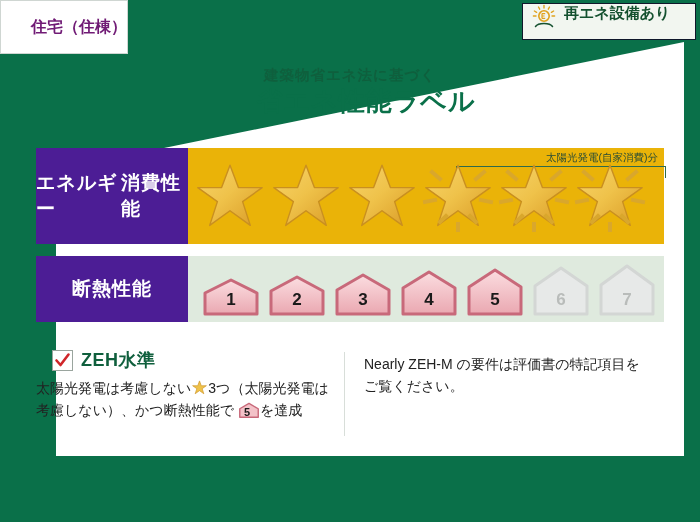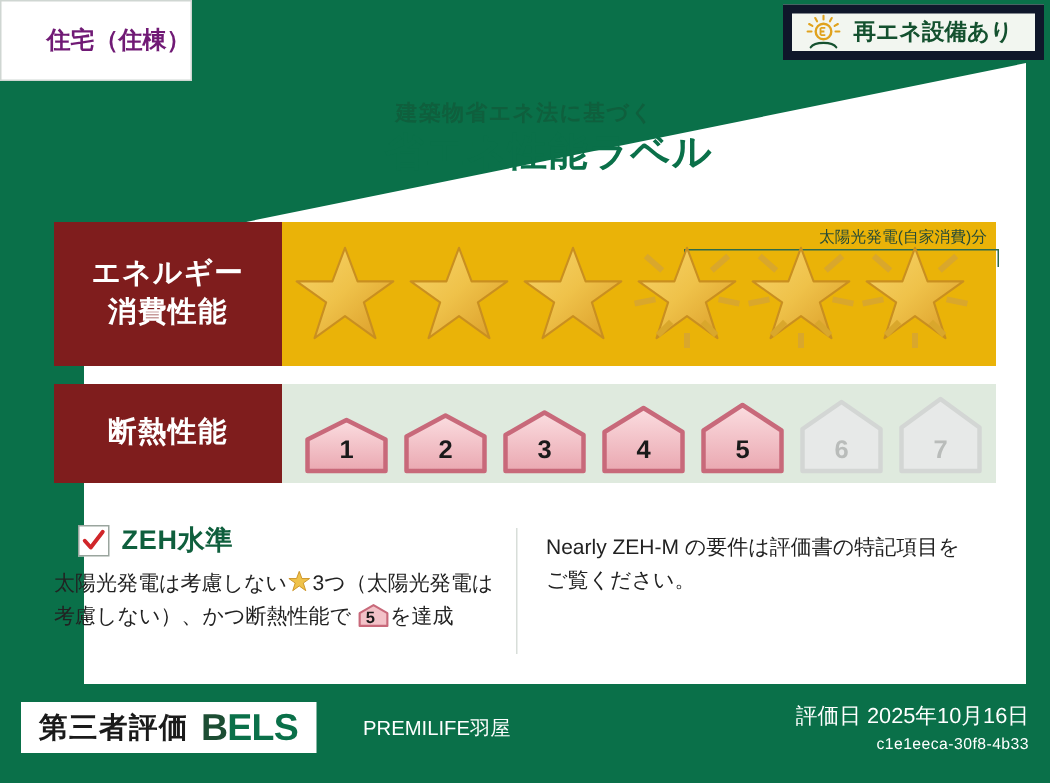--- a/index.html
+++ b/index.html
@@ -20,41 +20,41 @@
   
   .tab{
     position:absolute;left:0px;top:0px;width:128px;height:54px;
     background:#ffffff;border:1px solid #cfd6d2;box-sizing:border-box;
     display:flex;align-items:center;justify-content:flex-end;
     color:#701a75;font-weight:bold;font-size:16px;letter-spacing:0px;
   }
   
   .badge{
     position:absolute;left:522px;top:3px;width:174px;height:37px;
-    background:#f2f6f0;border:6px solid #0f172a;box-sizing:border-box;
-    display:flex;align-items:center;gap:7px;padding-left:8px;
+    background:#f2f6f0;border:1px solid #0f172a;box-sizing:border-box;
+    display:flex;align-items:flex-start;gap:7px;padding-left:8px;
   }
   .badge-text{color:#14512f;font-weight:bold;font-size:15px;}
   .sun-ico{width:26px;height:26px;display:block;}
 
   
   .sub-title{
     position:absolute;left:0;top:66px;width:700px;text-align:center;
     font-size:14.5px;font-weight:bold;color:#0f5f3d;letter-spacing:1px;
   }
   .main-title{
     position:absolute;left:0;top:84px;width:700px;text-align:center;
     font-size:26px;font-weight:bold;color:#0a7049;letter-spacing:1px;margin-left:16px;
   }
 
   
   .row{position:absolute;display:flex;align-items:stretch;}
   .row-label{
-    width:152px;background:#7f1d1d;color:#fff;
-    display:flex;flex-direction:column;align-items:center;justify-content:center;
+    width:152px;background:#4c1d95;color:#fff;
+    display:flex;flex-direction:row;align-items:center;justify-content:center;
     font-weight:bold;font-size:19px;line-height:1.35;letter-spacing:1px;
   }
   .row-body{flex:1;background:#dfeade;position:relative;}
 
   
   #row-energy{left:36px;top:148px;width:628px;height:96px;}
   #row-energy .row-body{background:#eab308;}
   .stars{position:absolute;left:4px;top:0;right:0;bottom:0;display:flex;align-items:center;}
   .star-cell{width:76px;height:96px;position:relative;display:flex;align-items:center;justify-content:center;}
   .star-svg{width:70px;height:70px;display:block;}
@@ -322,28 +322,14 @@
             </svg><span style="position:absolute;left:0;right:0;top:2px;text-align:center;font-size:11px;font-weight:bold;color:#1a1a1a;">5</span></span><span>を達成</span>
       </div>
     </div>
 
     <div class="ck-col right">
       <div class="ck-body">Nearly ZEH-M の要件は評価書の特記項目をご覧ください。</div>
     </div>
   </div>
   <div class="divider"></div>
 
-  <div class="footer">
-    <div class="bels-box">
-      <span class="bels-jp">第三者評価</span>
-      <span class="bels-en"><span class="b-dark">B</span><span>ELS</span></span>
-    </div>
-    <div class="proj">PREMILIFE羽屋</div>
-    <div class="eval">
-      <div class="eval-date">
-        <span>評価日</span>
-        <span>2025年10月16日</span>
-      </div>
-      <div class="eval-id">c1e1eeca-30f8-4b33</div>
-    </div>
-  </div>
 
 </div>
 
 </body></html>

